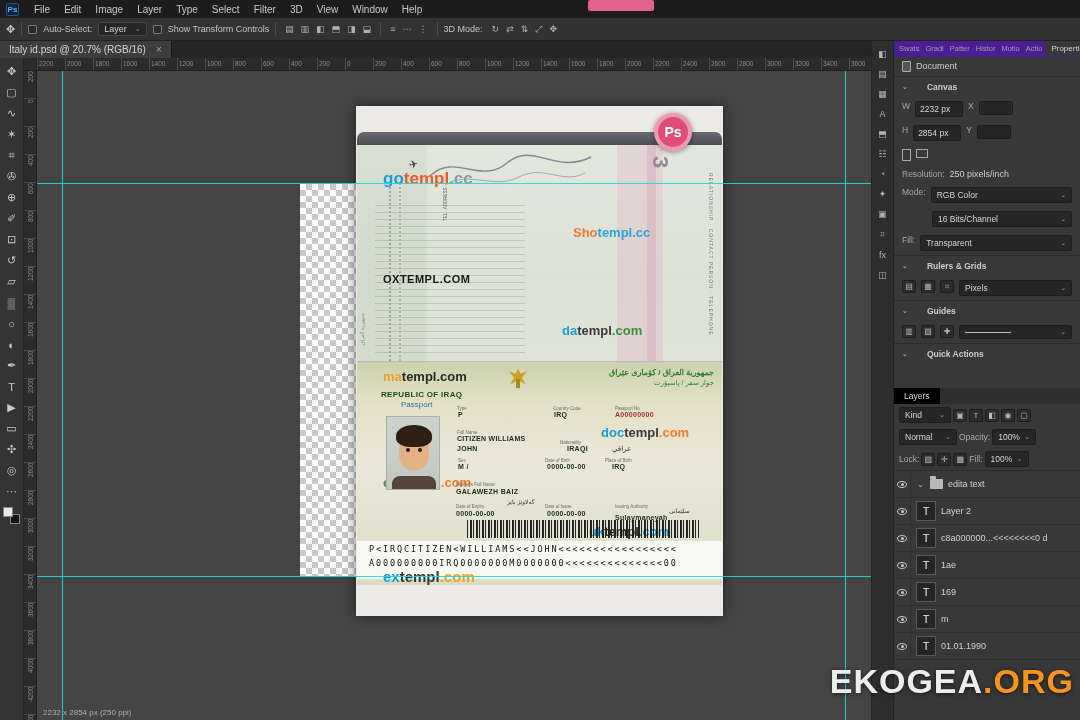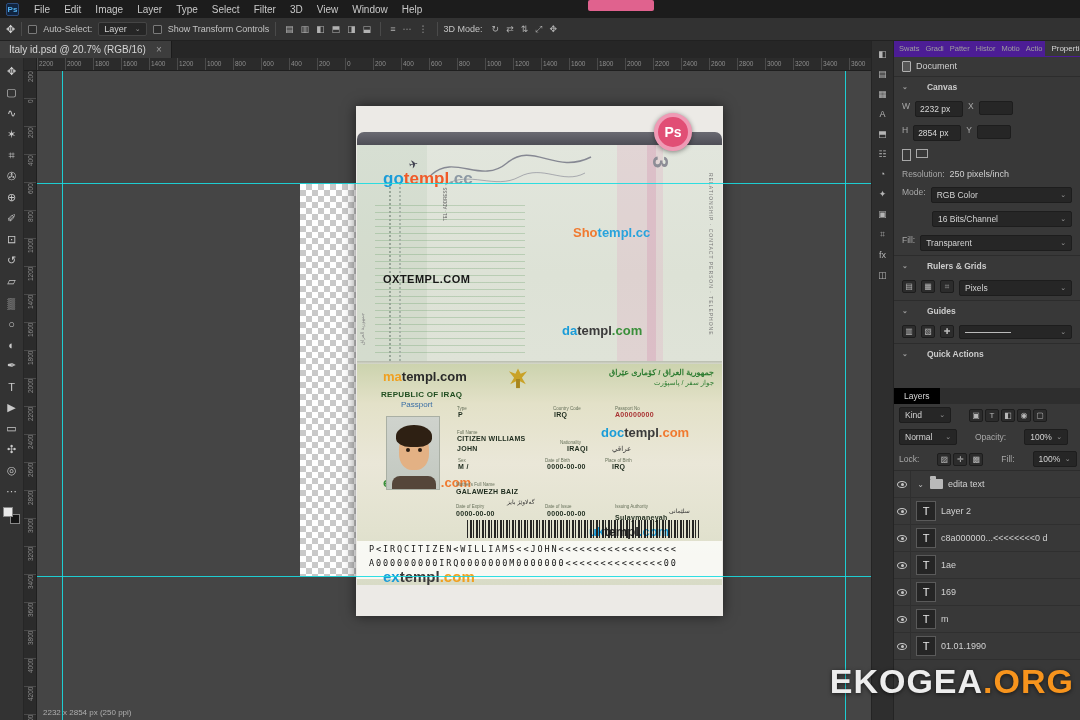--- a/index.html
+++ b/index.html
@@ -130,21 +130,21 @@
   .sel { background:#262626; border:1px solid #1d1d1d; border-radius:2px; color:#d4d4d4; padding:2px 5px; font-size:8.5px; display:flex; align-items:center; justify-content:space-between; flex:1; }
   .mini-ic { width:14px; height:13px; background:#2c2c2c; border:1px solid #1d1d1d; border-radius:2px; color:#b8b8b8; font-size:8px; display:flex; align-items:center; justify-content:center; }
   .ortho-p { width:9px; height:12px; border:1px solid #a8a8a8; }
   .ortho-l { width:12px; height:9px; border:1px solid #a8a8a8; }
   .line-sample { width:46px; height:1px; background:#bbb; }
 
   
   .layers { position:absolute; top:347px; left:0; right:0; bottom:0; }
   .ltabrow { height:16px; background:#2e2e2e; display:flex; }
   .ltab { padding:3px 10px; background:#000000; color:#d8d8d8; font-size:8.5px; }
-  .lrow { display:flex; align-items:center; gap:18px; padding:3px 5px; font-size:8.5px; color:#b8b8b8; }
+  .lrow { display:flex; align-items:center; gap:2px; padding:3px 5px; font-size:8.5px; color:#b8b8b8; }
   .llist { border-top:1px solid #2c2c2c; }
   .layer-row { display:flex; align-items:center; gap:5px; height:27px; border-bottom:1px solid #2f2f2f; }
   .eyebox { width:17px; height:27px; border-right:1px solid #2f2f2f; display:flex; align-items:center; justify-content:center; flex:0 0 17px; }
   .eye { width:10px; height:7px; border:1px solid #c6c6c6; border-radius:50%; position:relative; }
   .eye::after { content:""; position:absolute; left:3px; top:1.5px; width:3px; height:3px; border-radius:50%; background:#c6c6c6; }
   .thumb { width:20px; height:20px; background:#252525; border:1px solid #5a5a5a; display:flex; align-items:center; justify-content:center; font-size:11px; color:#e8e8e8; flex:0 0 20px; }
   .thumb.checkered { background-color:#fff; background-image:linear-gradient(45deg,#bbb 25%,transparent 25%,transparent 75%,#bbb 75%),linear-gradient(45deg,#bbb 25%,transparent 25%,transparent 75%,#bbb 75%); background-size:8px 8px; background-position:0 0,4px 4px; }
   .thumb.checkered::after { content:""; width:9px; height:11px; background:#3a4a3a; }
   .gchev { color:#bdbdbd; font-size:8px; width:9px; text-align:center; }
   .folder { width:13px; height:10px; background:#b9b9b9; border-radius:1px; position:relative; flex:0 0 13px; }

